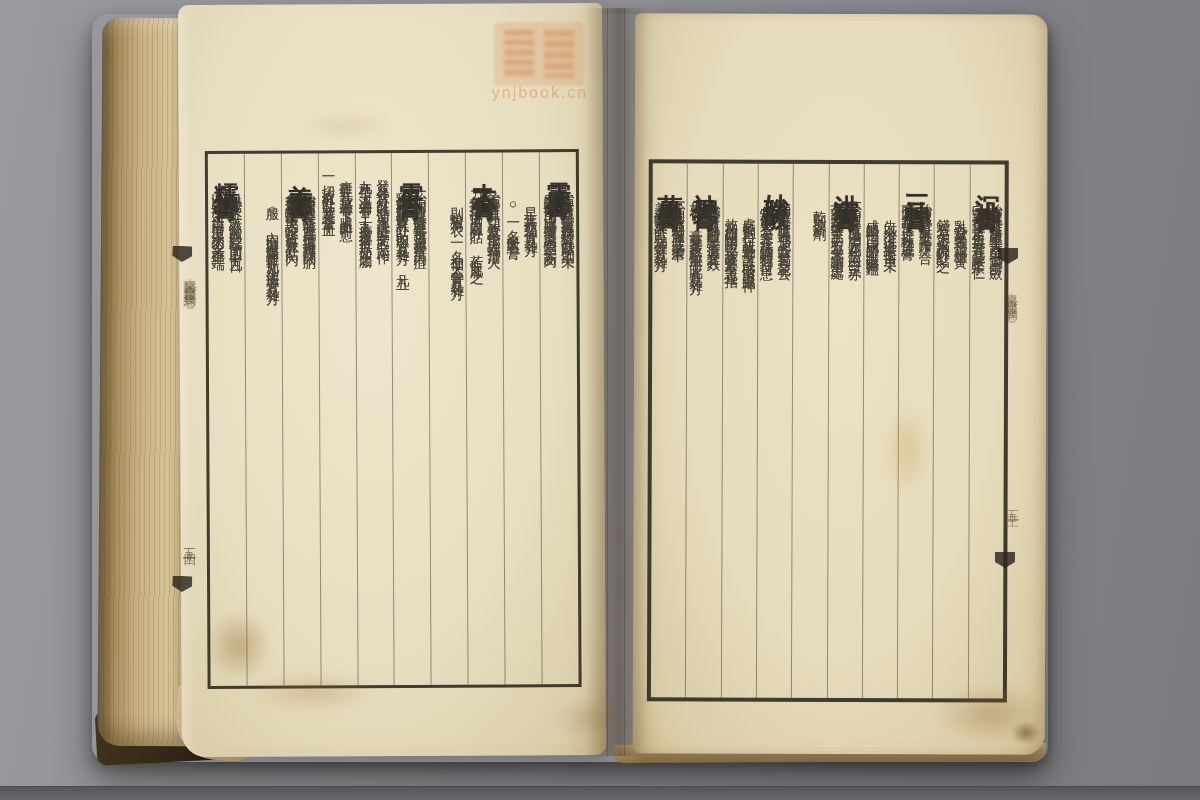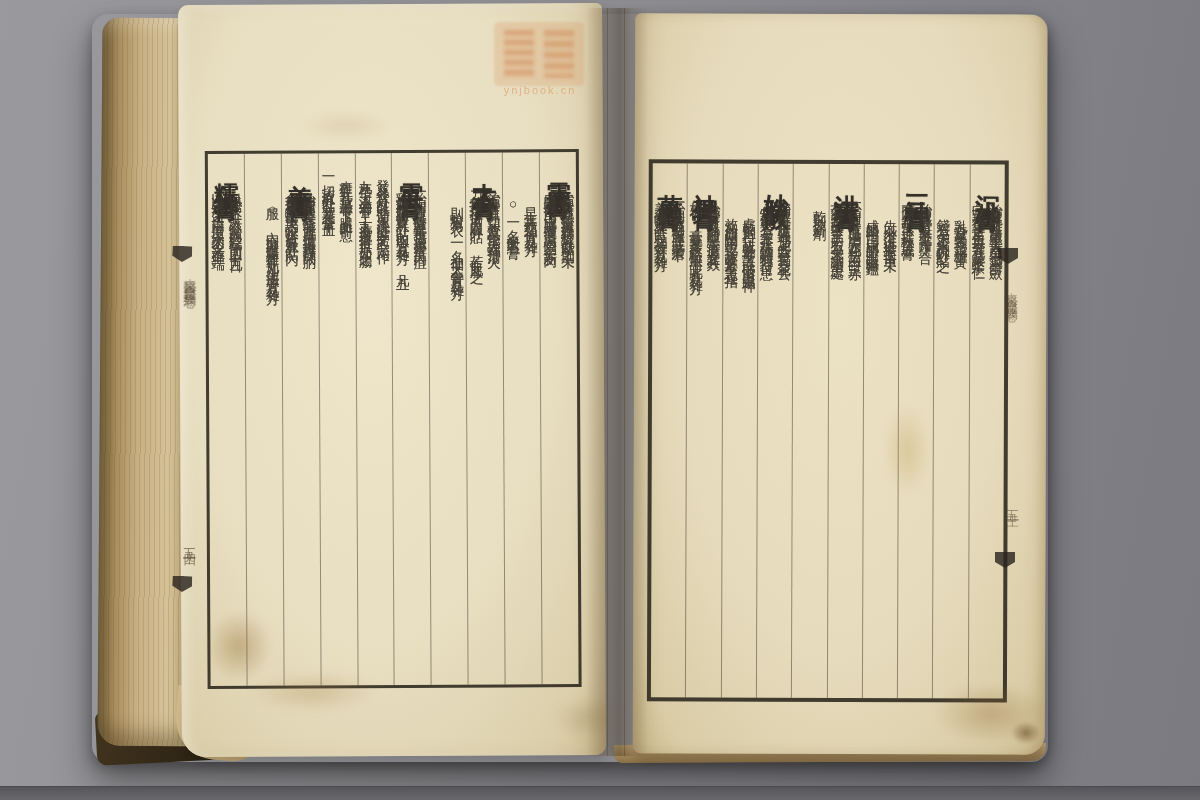--- a/index.html
+++ b/index.html
@@ -70,21 +70,21 @@
   #ft-r1{left:998px;top:248px;} #ft-r2{left:995px;top:552px;}
   
   #seal{position:absolute;left:494px;top:22px;width:90px;height:64px;border-radius:5px;
     background:rgba(208,118,58,.22);filter:blur(1px);opacity:.85;}
   #seal::before,#seal::after{content:"";position:absolute;background:rgba(200,105,48,.40);filter:blur(1.5px);}
   #seal::before{left:10px;top:8px;width:30px;height:48px;
     background:repeating-linear-gradient(rgba(200,105,48,.45) 0 5px,rgba(200,105,48,.12) 5px 10px);}
   #seal::after{right:10px;top:8px;width:30px;height:48px;
     background:repeating-linear-gradient(rgba(200,105,48,.40) 0 6px,rgba(200,105,48,.10) 6px 11px);}
   #seal-url{position:absolute;left:470px;top:84px;width:140px;text-align:center;
-    font-family:"Liberation Sans","DejaVu Sans",sans-serif;font-size:11px;letter-spacing:2px;
+    font-family:"Liberation Sans","DejaVu Sans",sans-serif;font-size:16px;letter-spacing:2px;
     color:rgba(215,140,75,.50);filter:blur(.5px);}
   
   .stain{position:absolute;border-radius:50%;pointer-events:none;}
   #st1{left:206px;top:610px;width:66px;height:72px;filter:blur(3px);
     background:radial-gradient(rgba(146,103,43,.40),rgba(146,103,43,0) 70%);}
   #st2{left:248px;top:672px;width:130px;height:40px;filter:blur(4px);
     background:radial-gradient(rgba(160,120,60,.28),rgba(160,120,60,0) 70%);}
   #st3{left:884px;top:404px;width:46px;height:92px;filter:blur(4px);
     background:radial-gradient(rgba(190,150,75,.32),rgba(190,150,75,0) 70%);}
   #st4{left:936px;top:684px;width:110px;height:60px;filter:blur(3px);

